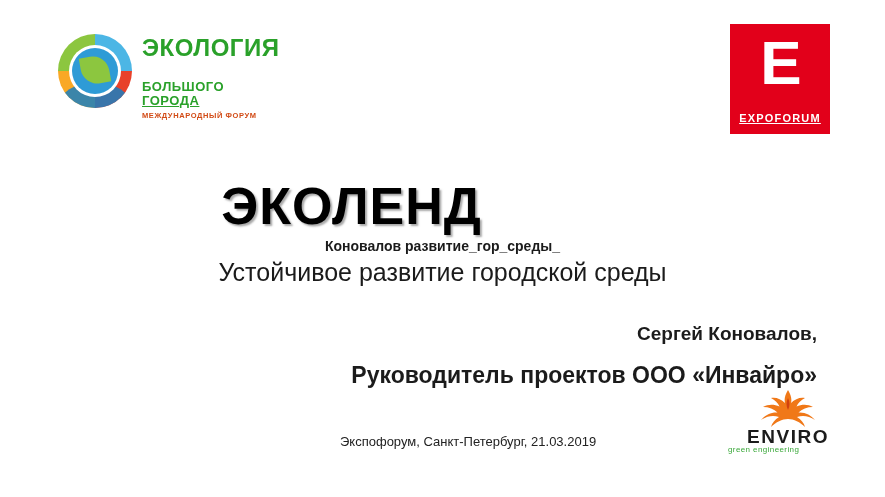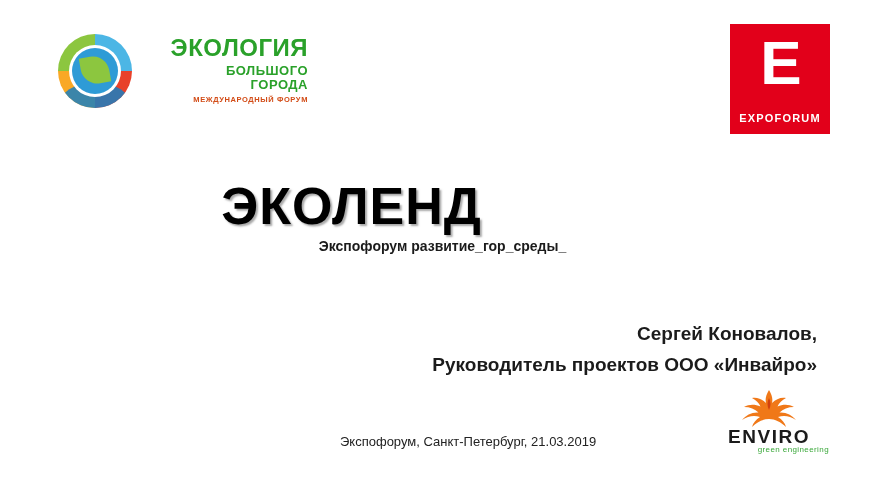--- a/index.html
+++ b/index.html
@@ -74,43 +74,43 @@
     background: #1a7fc1;
     border-radius: 50% 50% 0 0 / 100% 100% 0 0;
     opacity: .85;
   }
 
   .forum-text {
     position: absolute;
     left: 84px;
     top: 6px;
     width: 166px;
-    text-align: right;
   }
   .forum-line1 {
     font-weight: bold;
     font-size: 24px;
     letter-spacing: .5px;
     color: #2aa12a;
     line-height: 1;
   }
   .forum-line2 {
     font-weight: bold;
     font-size: 13px;
     letter-spacing: .5px;
     color: #2aa12a;
     line-height: 1.05;
-    margin-top: 4px;
+    margin-top: 20px;
   }
   .forum-line3 {
     font-weight: bold;
     font-size: 13px;
     letter-spacing: .5px;
     color: #2aa12a;
     line-height: 1.05;
+    text-decoration: underline;
   }
   .forum-line4 {
     font-size: 7.5px;
     letter-spacing: .6px;
     color: #d24b16;
     font-weight: bold;
     margin-top: 4px;
   }
 
   
@@ -138,20 +138,21 @@
   .expo-word {
     position: absolute;
     left: 0;
     bottom: 10px;
     width: 100%;
     text-align: center;
     color: #ffffff;
     font-size: 11px;
     font-weight: bold;
     letter-spacing: 1.2px;
+    text-decoration: underline;
   }
 
   
   .main-title {
     position: absolute;
     left: 0;
     top: 180px;
     width: 703px;
     text-align: center;
     font-size: 52px;
@@ -188,40 +189,40 @@
     right: 68px;
     top: 323px;
     text-align: left;
     font-size: 19px;
     font-weight: bold;
     color: #1b1b1b;
   }
   .author-role {
     position: absolute;
     right: 68px;
-    top: 354px;
+    top: 362px;
     text-align: right;
-    font-size: 19px;
+    font-size: 23px;
     font-weight: bold;
     color: #1b1b1b;
   }
 
   
   .footer-note {
     position: absolute;
     left: 340px;
     top: 434px;
     font-size: 13px;
     color: #222222;
   }
 
   
   .enviro-logo {
     position: absolute;
-    right: 56px;
+    right: 37px;
     top: 388px;
     width: 120px;
     height: 70px;
   }
   .enviro-bird {
     position: absolute;
     left: 50%;
     top: 0;
     transform: translateX(-50%);
     width: 64px;
@@ -236,21 +237,21 @@
     font-size: 19px;
     font-weight: bold;
     letter-spacing: 1.5px;
     color: #1b1b1b;
   }
   .enviro-tag {
     position: absolute;
     left: 0;
     top: 57px;
     width: 100%;
-    text-align: right;
+    text-align: left;
     font-size: 8px;
     color: #3aa83a;
     letter-spacing: .4px;
   }
 </style>
 </head>
 <body>
 
 <div id="slide">
 
@@ -272,21 +273,22 @@
       <div class="forum-line4">МЕЖДУНАРОДНЫЙ ФОРУМ</div>
     </div>
   </div>
 
   <div class="expo-logo">
     <div class="expo-mark">E</div>
     <div class="expo-word">EXPOFORUM</div>
   </div>
 
   <div class="main-title">ЭКОЛЕНД</div>
-  <div class="sub-small">Экспофорум развитие_гор_среды_</div>
+  <div class="sub-small">Коновалов развитие_гор_среды_</div>
+  <div class="sub-title">Устойчивое развитие городской среды</div>
 
   <div class="author">Сергей Коновалов,</div>
   <div class="author-role">Руководитель проектов ООО «Инвайро»</div>
 
   <div class="footer-note">Экспофорум, Санкт-Петербург, 21.03.2019</div>
 
   <div class="enviro-logo">
     <svg class="enviro-bird" viewBox="0 0 128 80">
       <path d="M64 4 C58 14 56 22 58 30 C50 22 40 18 30 20 C38 24 44 30 47 37 C36 32 24 32 14 38 C26 38 36 42 43 49 C30 48 18 54 10 64 C22 56 34 54 46 58 C38 63 32 70 30 78 C40 68 52 62 64 62 C76 62 88 68 98 78 C96 70 90 63 82 58 C94 54 106 56 118 64 C110 54 98 48 85 49 C92 42 102 38 114 38 C104 32 92 32 81 37 C84 30 90 24 98 20 C88 18 78 22 70 30 C72 22 70 14 64 4 Z" fill="#f07818"></path>
       <path d="M64 20 C60 28 60 36 64 44 C68 36 68 28 64 20 Z" fill="#d2410f"></path>

